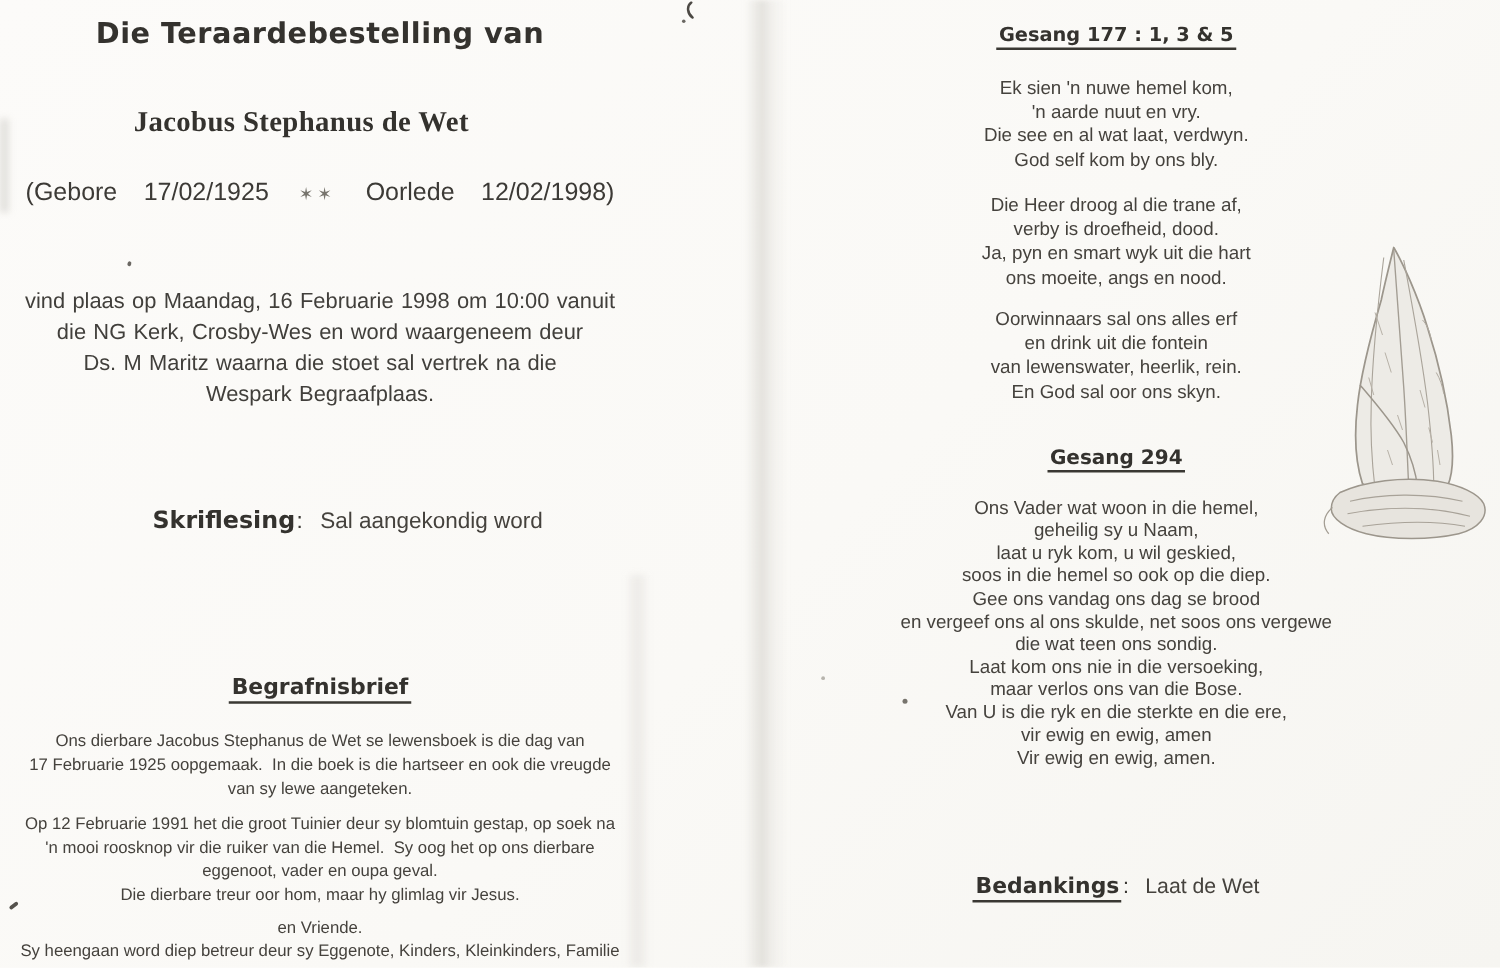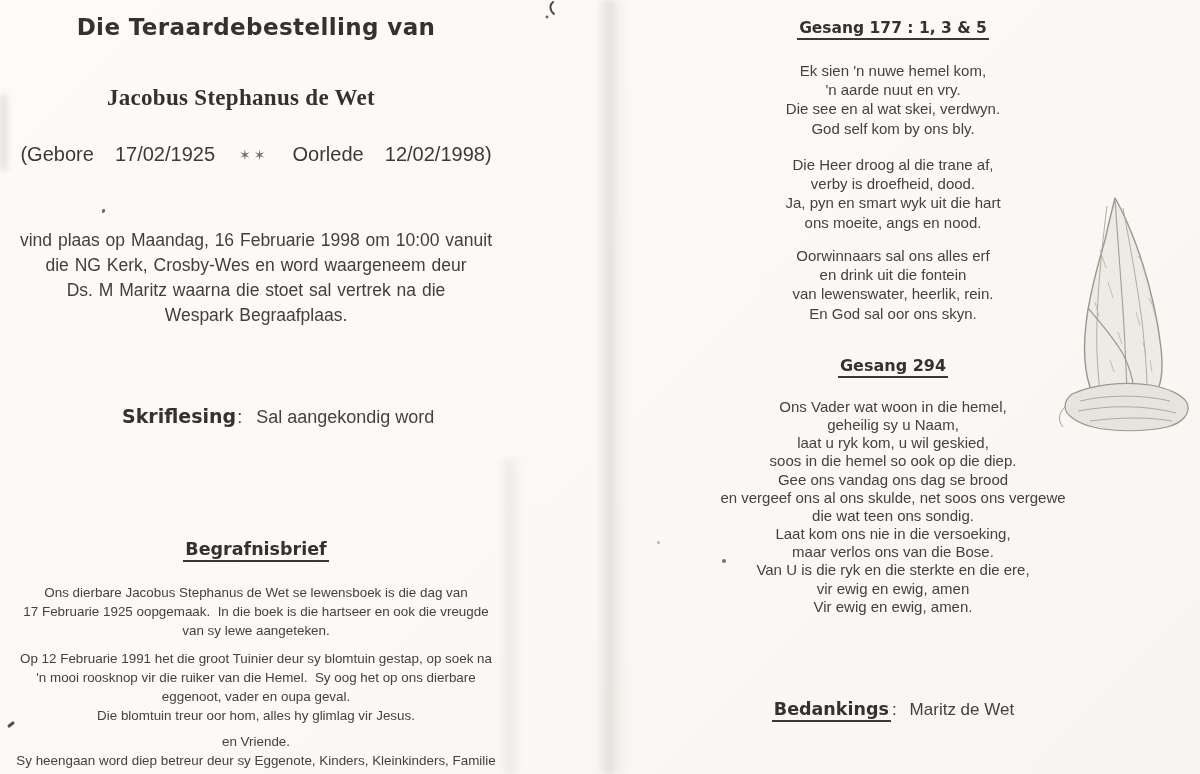--- a/index.html
+++ b/index.html
@@ -113,39 +113,39 @@
     <div class="blk lines" id="obit-p1">
         <div>Ons dierbare Jacobus Stephanus de Wet se lewensboek is die dag van</div>
         <div>17 Februarie 1925 oopgemaak.  In die boek is die hartseer en ook die vreugde</div>
         <div>van sy lewe aangeteken.</div>
       </div>
 
     <div class="blk lines" id="obit-p2">
         <div>Op 12 Februarie 1991 het die groot Tuinier deur sy blomtuin gestap, op soek na</div>
         <div>'n mooi roosknop vir die ruiker van die Hemel.  Sy oog het op ons dierbare</div>
         <div>eggenoot, vader en oupa geval.</div>
-        <div>Die blomtuin treur oor hom, alles hy glimlag vir Jesus.</div>
+        <div>Die dierbare treur oor hom, maar hy glimlag vir Jesus.</div>
       </div>
 
     <div class="blk lines" id="obit-p3">
         <div>en Vriende.</div>
         <div>Sy heengaan word diep betreur deur sy Eggenote, Kinders, Kleinkinders, Familie</div>
       </div>
   </section>
 
   <section>
 
     <div class="blk" id="g177-h">
       <span class="heavy underlined">Gesang 177 : 1, 3 &amp; 5</span>
     </div>
 
     <div class="blk lines" id="g177-v1">
         <div>Ek sien 'n nuwe hemel kom,</div>
         <div>'n aarde nuut en vry.</div>
-        <div>Die see en al wat skei, verdwyn.</div>
+        <div>Die see en al wat laat, verdwyn.</div>
         <div>God self kom by ons bly.</div>
       </div>
     <div class="blk lines" id="g177-v2">
         <div>Die Heer droog al die trane af,</div>
         <div>verby is droefheid, dood.</div>
         <div>Ja, pyn en smart wyk uit die hart</div>
         <div>ons moeite, angs en nood.</div>
       </div>
     <div class="blk lines" id="g177-v3">
         <div>Oorwinnaars sal ons alles erf</div>
@@ -169,21 +169,21 @@
         <div>Laat kom ons nie in die versoeking,</div>
         <div>maar verlos ons van die Bose.</div>
         <div>Van U is die ryk en die sterkte en die ere,</div>
         <div>vir ewig en ewig, amen</div>
         <div>Vir ewig en ewig, amen.</div>
       </div>
 
     <div class="blk" id="bedankings">
       <span class="lbl heavy underlined">Bedankings</span>
       <span class="colon">:</span>
-      <span class="val">Maritz de Wet</span>
+      <span class="val">Laat de Wet</span>
     </div>
 
     <div id="hands">
       <svg viewBox="0 0 148 245" width="148" height="245" xmlns="http://www.w3.org/2000/svg">
 
         <path d="M65 8
                  C72 20 84 46 92 72
                  C101 100 108 132 111 158
                  C113 176 112 190 108 199
                  C96 204 78 206 62 204

